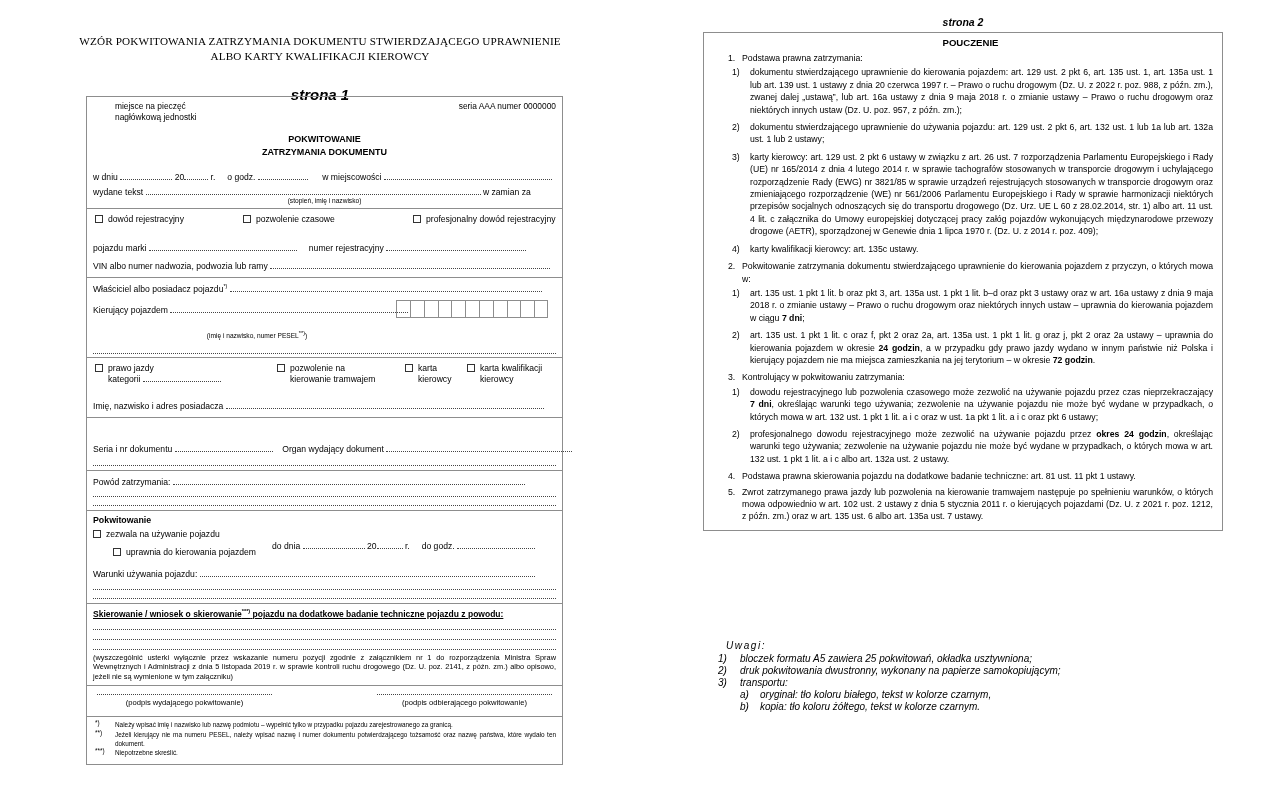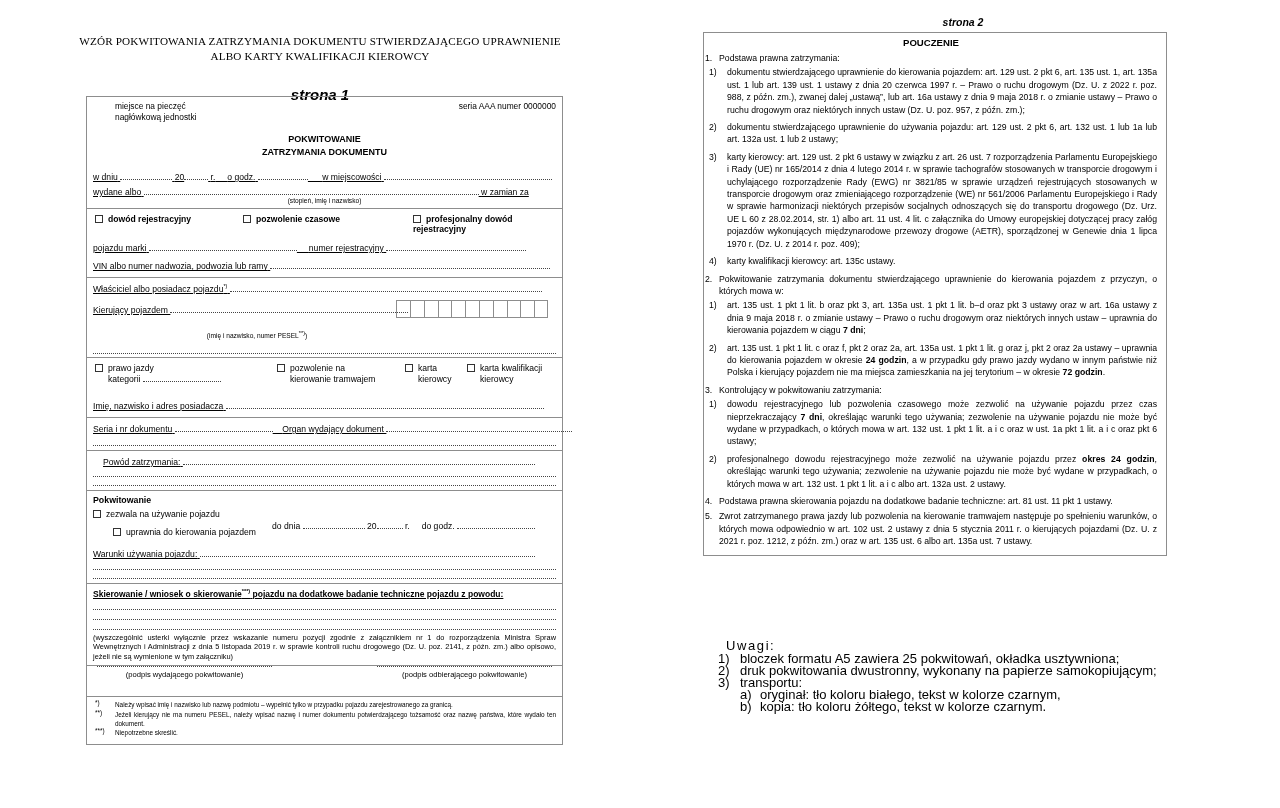--- a/index.html
+++ b/index.html
@@ -51,21 +51,21 @@
     height:0;margin:0 6px;
   }
 
   .hdr-row{position:relative;height:36px;}
   .hdr-left{position:absolute;left:28px;top:4px;font-size:8.4px;line-height:11px;}
   .hdr-right{position:absolute;right:6px;top:4px;font-size:8.4px;}
   .pokw-title{
     text-align:center;font-weight:bold;font-size:9px;line-height:12.5px;
     padding-bottom:6px;
   }
-  .row{position:relative;padding:3px 6px 1px 6px;white-space:nowrap;text-decoration:underline;}
+  .row{position:relative;padding:3px 6px 1px 6px;white-space:nowrap;}
   .sub-center{
     text-align:center;font-size:6.6px;margin-top:-1px;padding-bottom:2px;
   }
 
   .cbrow{position:relative;padding:5px 6px 5px 6px;height:15px;}
   .cb{
     display:inline-block;width:8px;height:8px;
     border:1px solid #333;box-sizing:border-box;
     vertical-align:-1px;margin-right:5px;
     background:#fff;
@@ -98,55 +98,55 @@
     text-decoration:underline;
     padding:4px 6px 2px 6px;
   }
   .note-par{
     font-size:7.4px;line-height:9.6px;
     text-align:justify;
     padding:3px 6px 4px 6px;
   }
   .sign-row{position:relative;height:30px;}
   .sign{
-    position:absolute;top:0;width:175px;text-align:center;
+    position:absolute;top:8px;width:175px;text-align:center;
     font-size:7.6px;
   }
   .sign .sdots{border-top:1px dotted #444;margin-bottom:3px;height:0;}
 
   .footnotes{
     position:relative;padding:4px 6px 5px 6px;
     font-size:6.4px;line-height:8.6px;
   }
   .fn{position:relative;padding-left:22px;margin-bottom:1px;text-align:justify;}
   .fn .mk{position:absolute;left:2px;top:-2px;font-size:6.4px;}
 
   sup.fnm{font-size:5.6px;vertical-align:super;}
 
   
   #right-page{left:640px;top:0;width:640px;height:808px;}
   .r-strona{
     position:absolute;left:63px;top:16px;width:520px;
     text-align:center;font-style:italic;font-weight:bold;font-size:10.5px;
   }
   .pouczenie-box{
-    position:absolute;left:63px;top:32px;width:464px;
+    position:absolute;left:63px;top:32px;width:520px;
     border:1px solid #8d8d8d;box-sizing:border-box;
-    padding:4px 9px 7px 1px;
+    padding:4px 9px 7px 24px;
   }
   .p-title{text-align:center;font-weight:bold;font-size:9.6px;margin-bottom:4px;}
   .lvl1{position:relative;padding-left:14px;font-size:8.7px;line-height:12.4px;margin-bottom:3px;text-align:justify;}
   .lvl1 > .num{position:absolute;left:0;top:0;}
   .lvl2{position:relative;padding-left:22px;font-size:8.7px;line-height:12.4px;margin-bottom:5px;text-align:justify;}
   .lvl2 > .num{position:absolute;left:4px;top:0;}
   .tight{margin-bottom:2px;}
 
   .uwagi{
     position:absolute;left:78px;top:640px;width:500px;
-    font-size:13px;line-height:11.6px;
+    font-size:10px;line-height:11.6px;font-style:italic;
   }
   .uwagi-h{letter-spacing:1.6px;margin-bottom:1px;padding-left:8px;}
   .u-item{position:relative;padding-left:22px;margin-bottom:.5px;}
   .u-item > .num{position:absolute;left:0;top:0;}
   .u-sub{position:relative;padding-left:42px;margin-bottom:.5px;}
   .u-sub > .num{position:absolute;left:22px;top:0;}
 </style>
 </head>
 <body>
 
@@ -181,29 +181,29 @@
         <span>r.</span>
         &nbsp;&nbsp;&nbsp;
         <span>o godz.</span>
         <span class="dots" style="width:50px;"></span>
         &nbsp;&nbsp;&nbsp;&nbsp;
         <span>w miejscowości</span>
         <span class="dots" style="width:168px;"></span>
       </div>
 
       <div class="row">
-        <span>wydane albo</span>
+        <span>wydane tekst</span>
         <span class="dots" style="width:335px;"></span>
         <span>w zamian za</span>
       </div>
       <div class="sub-center">(stopień, imię i nazwisko)</div>
     </div>
 
     <div class="fsec">
-      <div class="cbrow" style="height:14px;font-weight:bold;">
+      <div class="cbrow" style="height:14px;">
         <span class="cbitem" style="left:8px;">
           <span class="cb"></span><span>dowód rejestracyjny</span>
         </span>
         <span class="cbitem" style="left:156px;">
           <span class="cb"></span><span>pozwolenie czasowe</span>
         </span>
         <span class="cbitem" style="left:306px;padding-left:20px;">
           <span class="cb"></span><span>profesjonalny dowód rejestracyjny</span>
         </span>
       </div>
@@ -268,34 +268,34 @@
           <span class="cb"></span><span class="lbl"><span>karta kwalifikacji</span><br><span>kierowcy</span></span>
         </span>
       </div>
       <div class="row" style="padding-top:9px;padding-bottom:5px;">
         <span>Imię, nazwisko i adres posiadacza</span>
         <span class="dots" style="width:318px;"></span>
       </div>
     </div>
 
     <div class="fsec">
-      <div class="row" style="padding-top:6px;">
+      <div class="row" style="padding-top:6px;margin-top:20px;">
         <span>Seria i nr dokumentu</span>
         <span class="dots" style="width:98px;"></span>
         &nbsp;&nbsp;
         <span>Organ wydający dokument</span>
         <span class="dots" style="width:186px;"></span>
       </div>
       <div style="padding:9px 6px 4px 6px;">
         <div class="dotline" style="margin:0;"></div>
       </div>
     </div>
 
     <div class="fsec">
-      <div class="row" style="padding-top:6px;margin-left:10px;">
+      <div class="row" style="padding-top:6px;">
         <span>Powód zatrzymania:</span>
         <span class="dots" style="width:352px;"></span>
       </div>
       <div style="padding:8px 6px 0 6px;">
         <div class="dotline" style="margin:0;"></div>
       </div>
       <div style="padding:8px 6px 4px 6px;">
         <div class="dotline" style="margin:0;"></div>
       </div>
     </div>

